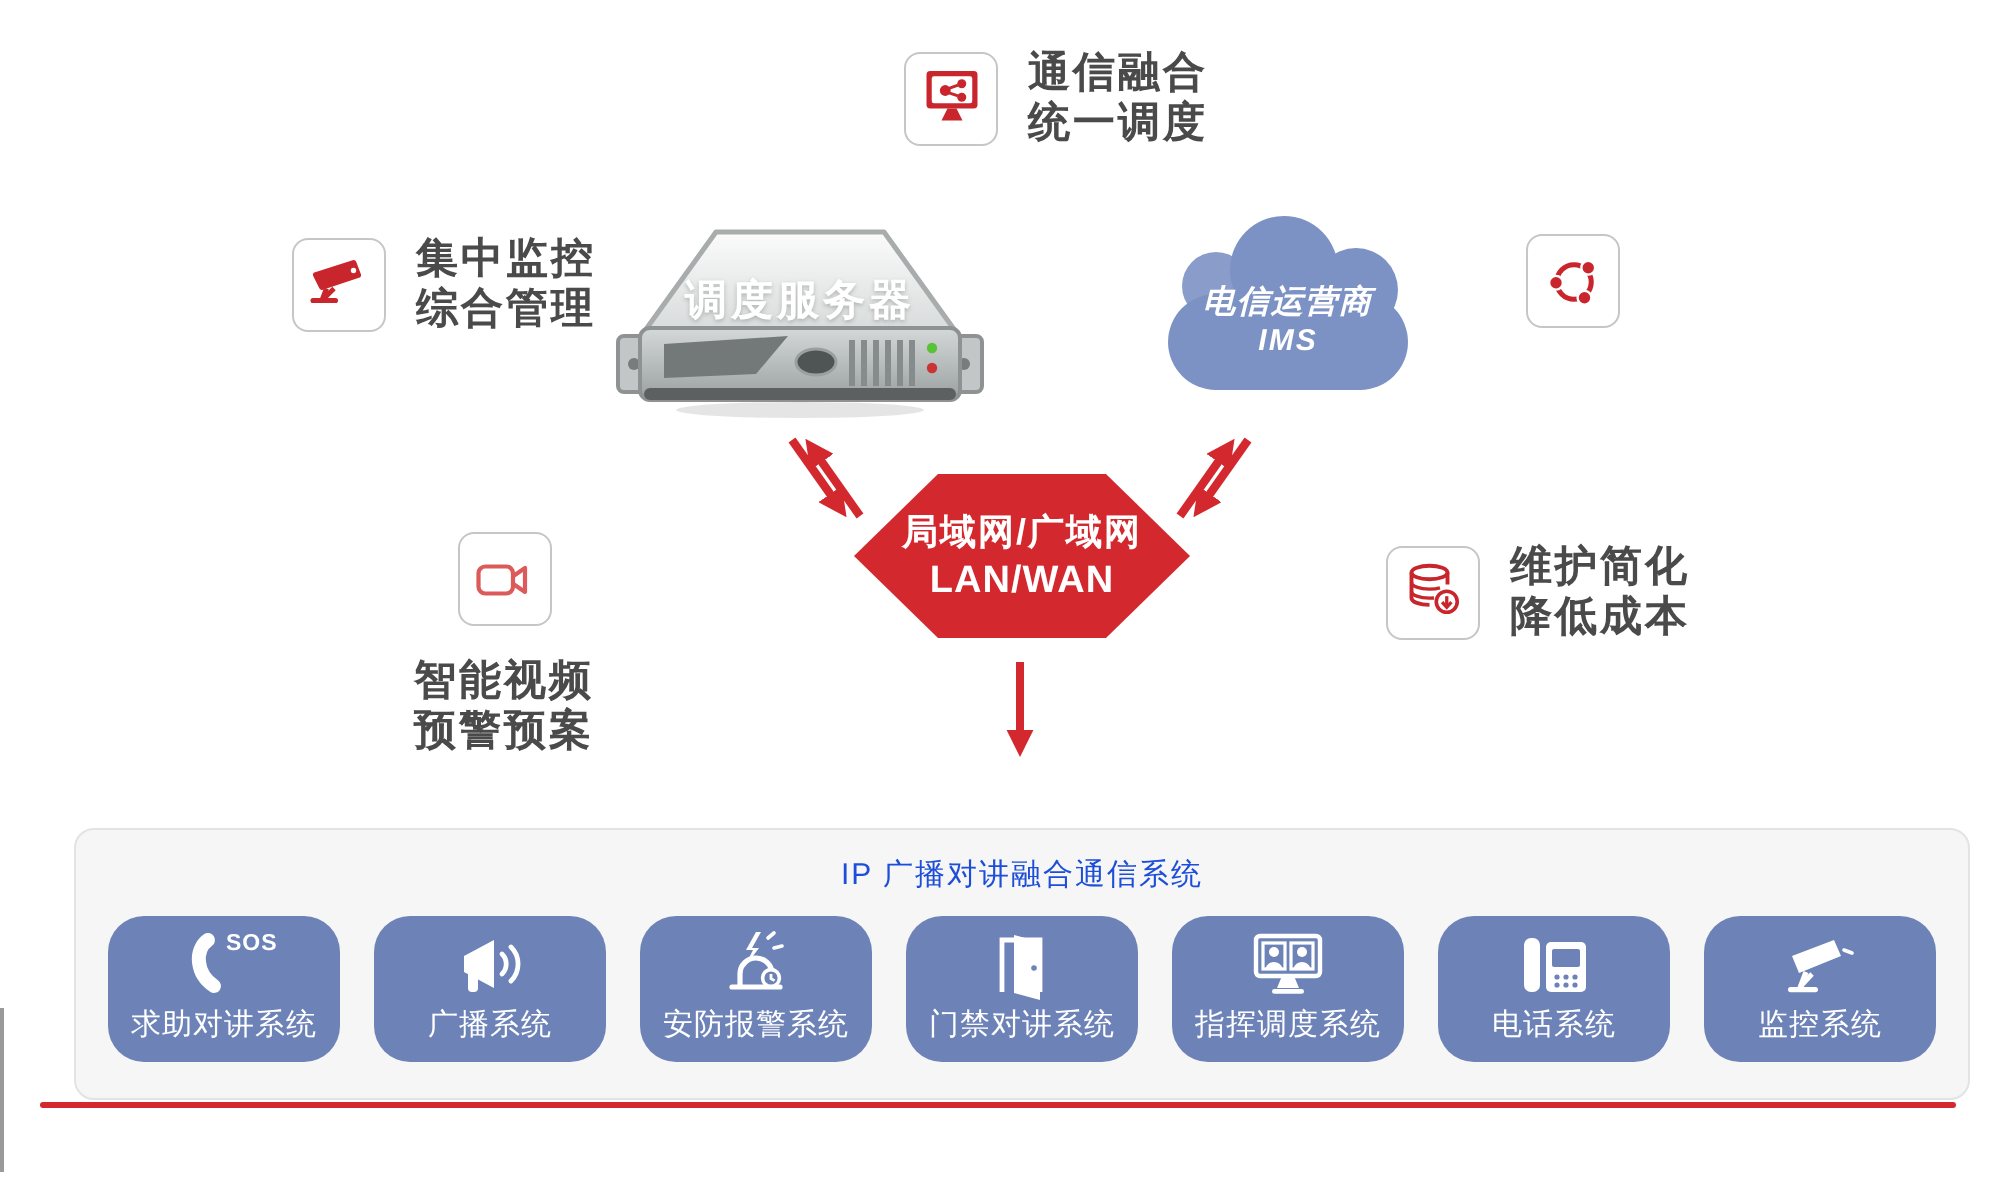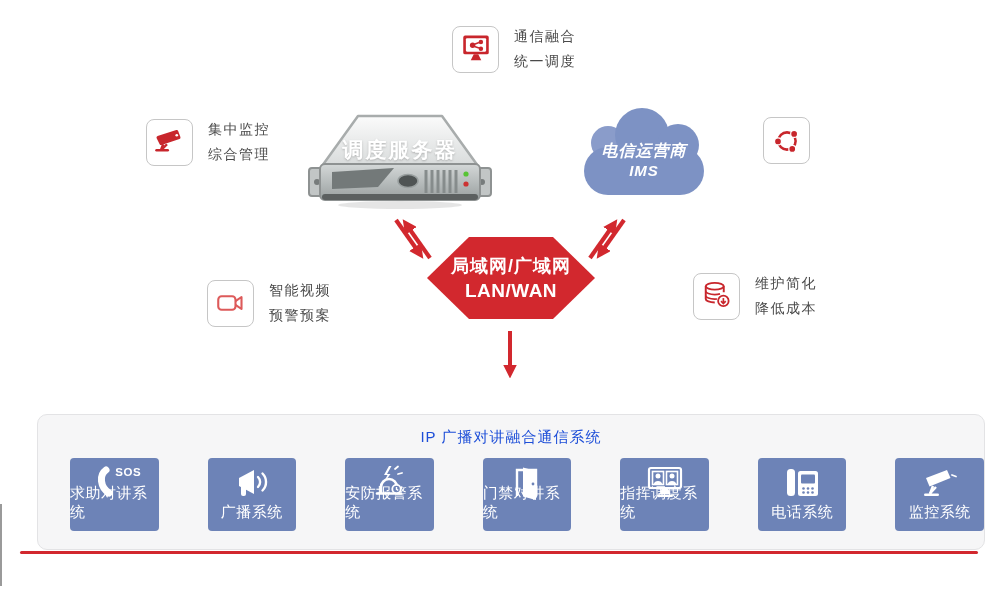--- a/index.html
+++ b/index.html
@@ -3,21 +3,21 @@
 <meta charset="utf-8">
 <style>
   html,body{margin:0;padding:0;background:#fff;width:1000px;height:600px;
     font-family:"Liberation Sans","DejaVu Sans",sans-serif;}
   .canvas{position:absolute;left:0;top:0;width:1000px;height:600px;overflow:hidden;background:#fff;}
 
   
   .feature{position:absolute;display:flex;align-items:center;gap:15px;}
   .icon-box{width:47px;height:47px;box-sizing:border-box;border:1.5px solid #c6c6c6;
     border-radius:8px;background:#fff;display:flex;align-items:center;justify-content:center;flex:0 0 auto;}
-  .feature-text{font-size:14px;font-weight:normal;color:#4a4a4a;line-height:25px;letter-spacing:1.5px;}
+  .feature-text{font-size:21px;font-weight:bold;color:#4a4a4a;line-height:25px;letter-spacing:1.5px;}
 
   
   .server-label{position:absolute;left:318px;top:136px;width:164px;text-align:center;
     color:#fff;font-size:21px;font-weight:bold;letter-spacing:2px;text-shadow:0 1px 2px rgba(120,120,120,.45);}
   .cloud-text{position:absolute;left:578px;top:141px;width:132px;text-align:center;color:#fff;font-weight:bold;font-style:italic;}
   .cloud-text .l1{font-size:16px;letter-spacing:1px;}
   .cloud-text .l2{font-size:15px;letter-spacing:1px;}
 
   
   .hex{position:absolute;left:427px;top:237px;width:168px;height:82px;background:#d2282e;
@@ -26,22 +26,22 @@
   .hex .l1{font-size:18px;letter-spacing:1px;}
   .hex .l2{font-size:19px;letter-spacing:.5px;margin-top:2px;}
 
   svg.overlay{position:absolute;left:0;top:0;pointer-events:none;}
 
   
   .panel{position:absolute;left:37px;top:414px;width:948px;height:136px;box-sizing:border-box;
     background:#f6f6f7;border:1px solid #e3e3e5;border-radius:10px;}
   .panel-title{text-align:center;margin-top:13px;font-size:15px;color:#1d4ed8;letter-spacing:1px;}
   .tiles{display:flex;justify-content:center;gap:17px;margin-top:11px;}
-  .tile{width:104px;height:73px;box-sizing:border-box;background:#6d83b7;border-radius:4px;color:#fff;
-    position:relative;display:flex;flex-direction:column;align-items:center;justify-content:flex-end;padding-bottom:9px;margin-left:32px;}
+  .tile{width:116px;height:73px;box-sizing:border-box;background:#6d83b7;border-radius:18px;color:#fff;
+    position:relative;display:flex;flex-direction:column;align-items:center;justify-content:flex-end;padding-bottom:9px;}
   .tile-icon{position:absolute;top:4px;left:0;right:0;height:42px;display:flex;justify-content:center;}
   .tile-label{font-size:15px;letter-spacing:.5px;}
   .sos{position:absolute;left:calc(50% + 1px);top:4px;font-size:11.5px;font-weight:bold;color:#fff;letter-spacing:.5px;}
 
   .redline{position:absolute;left:20px;top:551px;width:958px;height:3px;background:#d2282e;border-radius:2px;}
   .edge-mark{position:absolute;left:0;top:504px;width:2px;height:82px;background:#9a9a9a;}
 </style>
 </head>
 <body>
 
@@ -86,21 +86,21 @@
     <div class="icon-box">
       <svg width="36" height="36" viewBox="0 0 48 48">
         <circle cx="24" cy="24" r="11.5" fill="none" stroke="#c8262c" stroke-width="3.4"></circle>
         <circle cx="33.5" cy="14.5" r="4.6" fill="#c8262c" stroke="#fff" stroke-width="1.6"></circle>
         <circle cx="12" cy="24.5" r="4.6" fill="#c8262c" stroke="#fff" stroke-width="1.6"></circle>
         <circle cx="31" cy="34.5" r="4.6" fill="#c8262c" stroke="#fff" stroke-width="1.6"></circle>
       </svg>
     </div>
   </div>
 
-  <div class="feature" style="left:207px;top:278px;">
+  <div class="feature" style="left:207px;top:266px;flex-direction:column;">
     <div class="icon-box">
       <svg width="36" height="36" viewBox="0 0 48 48">
         <rect x="7" y="15" width="23" height="18" rx="4.5" fill="none" stroke="#dd5a5a" stroke-width="2.8"></rect>
         <path d="M30 21.5 L38 16 V32 L30 26.5" fill="none" stroke="#dd5a5a" stroke-width="2.8" stroke-linejoin="round"></path>
       </svg>
     </div>
     <div class="feature-text">
       <div>智能视频</div>
       <div>预警预案</div>
     </div>

